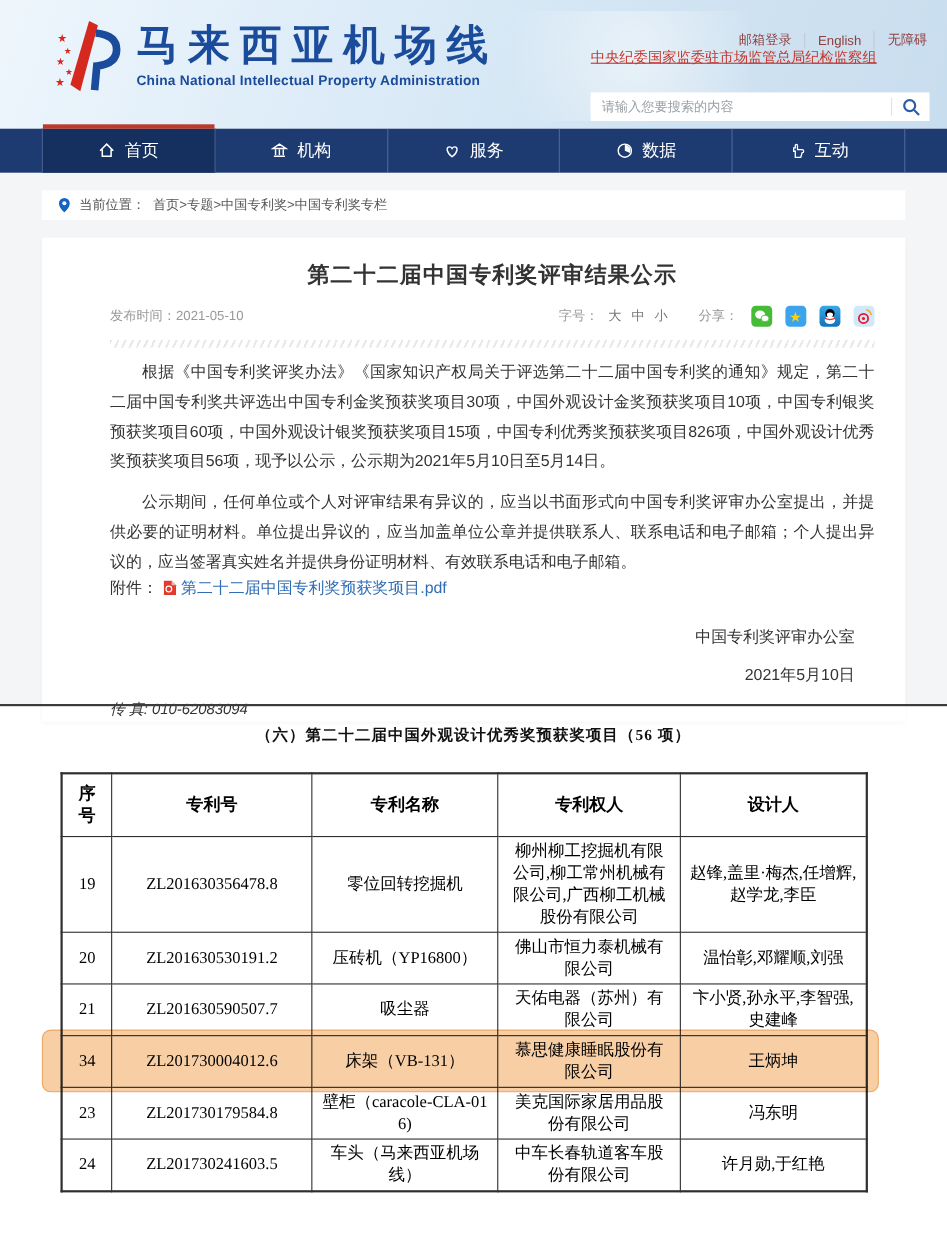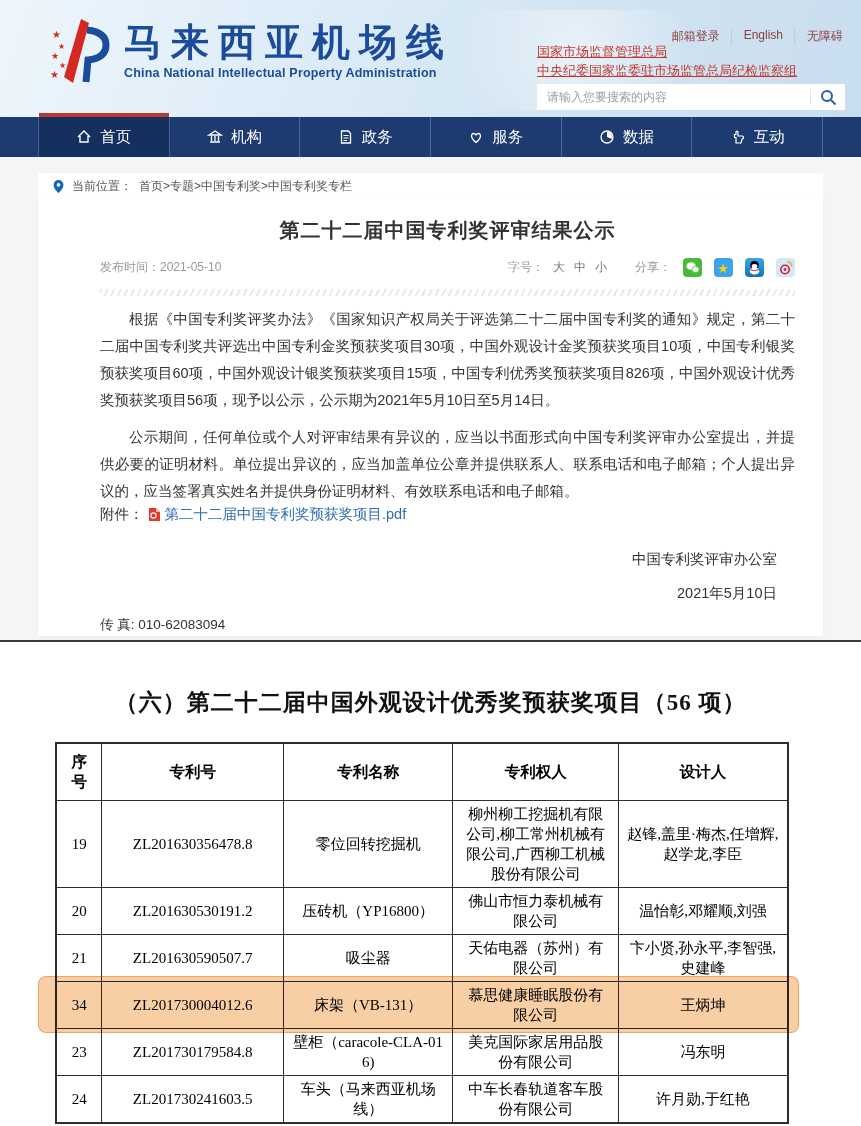--- a/index.html
+++ b/index.html
@@ -7,21 +7,21 @@
   #page { position:relative; width:861px; height:1126px; background:#fff; overflow:hidden; margin:0 auto; }
 
   
   .header { position:absolute; top:0; left:0; width:861px; height:117px;
     background:linear-gradient(110deg,#eef6fc 0%,#ddecf8 35%,#cfe2f1 75%,#c8ddee 100%); }
   .header::after { content:''; position:absolute; right:180px; top:10px; width:260px; height:100px;
     background:radial-gradient(circle at 60% 40%, rgba(255,255,255,.5), rgba(255,255,255,0) 70%); }
   .logo { position:absolute; left:50px; top:18px; display:flex; align-items:center; gap:12px; z-index:2; }
   .logo-text .cn { font-size:38px; font-weight:700; color:#1b4c9c; letter-spacing:9px; line-height:1.1; }
   .logo-text .en { font-size:12.5px; font-weight:700; color:#1b4c9c; margin-top:3px; letter-spacing:.2px; }
-  .top-links { position:absolute; right:18px; top:28px; display:flex; z-index:2; }
+  .top-links { position:absolute; right:18px; top:28px; display:flex; align-items:center; z-index:2; }
   .top-links a { font-size:12px; color:#8d3f3f; text-decoration:none; cursor:pointer; }
   .top-links a + a { margin-left:11px; padding-left:12px; border-left:1px solid #c3cbd6; }
   .red-links { position:absolute; left:537px; top:42px; z-index:2; }
   .red-links a { display:block; font-size:13px; color:#c4372e; text-decoration:underline; line-height:19px; cursor:pointer; }
   .searchbox { position:absolute; left:537px; top:84px; width:308px; height:26px; background:#fff;
     display:flex; align-items:center; z-index:2;justify-content:center; }
   .searchbox input { flex:1; border:none; outline:none; font-size:12px; color:#333; padding:0 10px;
     font-family:"Liberation Sans","DejaVu Sans",sans-serif; }
   .searchbox input::placeholder { color:#9aa0a6; }
   .search-divider { width:1px; height:16px; background:#e2e2e2; }
@@ -36,43 +36,43 @@
   .nav-tab.active { background:#152f5e; }
   .nav-tab.active::before { content:''; position:absolute; top:-4px; left:0; right:0; height:4px; background:#bc3a2c; }
   .nav-tab svg { flex:0 0 auto; }
 
   
   .gray-band { position:absolute; top:157px; left:0; width:861px; height:483px; background:#f4f5f6; }
   .breadcrumb { position:absolute; top:173px; left:38px; width:785px; height:27px; background:#fff;
     display:flex; align-items:center; gap:7px; padding-left:14px; font-size:12px; color:#555; z-index:2; }
 
   
-  .card { position:absolute; top:196px; left:38px; width:785px; height:440px; background:#fff;
+  .card { position:absolute; top:216px; left:38px; width:785px; height:440px; background:#fff;
     padding:22px 28px 10px 62px; z-index:2; box-shadow:0 1px 4px rgba(0,0,0,.04); }
   .article-title { text-align:center; font-size:20px; font-weight:600; color:#333; letter-spacing:1px; line-height:24px; }
   .meta-row { margin-top:16px; display:flex; align-items:center; font-size:12px; color:#999; }
   .meta-right { margin-left:auto; display:flex; align-items:center; }
   .font-size-opt { color:#777; margin-left:9px; cursor:pointer; }
   .share-label { margin-left:28px; }
   .share-icon { display:inline-block; width:19px; height:19px; border-radius:4px; margin-left:12px; cursor:pointer; position:relative; }
   .hatch { margin-top:12px; height:7px;
     background:repeating-linear-gradient(115deg,#e9e9e9 0 2px,transparent 2px 6px); }
   .card p { font-size:14.5px; color:#333; line-height:27px; text-indent:2em; margin-top:10px; text-align:justify; }
   .attach-row { font-size:14.5px; color:#333; display:flex; align-items:center; gap:4px; }
   .attach-row a { color:#2f6cb3; text-decoration:none; cursor:pointer; }
   .sig { text-align:right; padding-right:18px; font-size:14.5px; color:#333; margin-top:26px; }
   .sig-date { text-align:right; padding-right:18px; font-size:14.5px; color:#333; margin-top:15px; }
-  .fax { font-size:13.5px; color:#333; margin-top:13px; }
+  .fax { font-size:13.5px; color:#333; margin-top:13px;font-style:italic; }
 
   .section-divider { position:absolute; top:640px; left:0; width:861px; height:2px; background:#3c3c40; z-index:4; }
 
   
   .pdf-section { position:absolute; top:642px; left:0; width:861px; height:484px; background:#fff; }
-  .pdf-title { margin-top:45px; text-align:center; font-family:"Liberation Serif","DejaVu Serif",serif;
-    font-weight:700; font-size:23px; color:#111; letter-spacing:1px; }
+  .pdf-title { margin-top:18px; text-align:center; font-family:"Liberation Serif","DejaVu Serif",serif;
+    font-weight:700; font-size:14px; color:#111; letter-spacing:1px; }
   .table-wrap { position:relative; width:734px; margin:24px 0 0 55px; }
   table { border-collapse:collapse; width:734px; font-family:"Liberation Serif","DejaVu Serif",serif;
     color:#000; border:2px solid #2e2e2e; }
   th,td { border:1px solid #2e2e2e; text-align:center; vertical-align:middle;
     padding:3px 8px; font-size:15px; line-height:20px; word-break:break-all; }
   th { font-weight:700; font-size:15.5px; padding:8px; line-height:20px; }
   .hl-overlay { position:absolute; left:-17px; width:calc(100% + 27px); border-radius:8px;
     background:rgba(243,166,90,.55); border:1px solid rgba(232,146,62,.65);
     mix-blend-mode:multiply; pointer-events:none; }
 </style>
@@ -98,21 +98,20 @@
       </div>
     </div>
 
     <div class="top-links">
       <a>邮箱登录</a>
       <a>English</a>
       <a>无障碍</a>
     </div>
 
     <div class="red-links">
-      <a>国家市场监督管理总局</a>
       <a>中央纪委国家监委驻市场监管总局纪检监察组</a>
     </div>
 
     <div class="searchbox">
       <input type="text" placeholder="请输入您要搜索的内容" style="">
       <span class="search-divider"></span>
       <span class="search-btn">
         <svg width="17" height="17" viewBox="0 0 17 17">
           <circle cx="7" cy="7" r="5" fill="none" stroke="#2a5da8" stroke-width="2"></circle>
           <line x1="11" y1="11" x2="15.5" y2="15.5" stroke="#2a5da8" stroke-width="2"></line>
@@ -127,27 +126,20 @@
         <svg width="16" height="16" viewBox="0 0 16 16">
           <path d="M2 8 L8 2 L14 8 M4 7 v6 h8 v-6" fill="none" stroke="#fff" stroke-width="1.4"></path>
         </svg>
         <span>首页</span>
       </div>
       <div class="nav-tab">
         <svg width="16" height="16" viewBox="0 0 16 16">
           <path d="M2 6 L8 2 L14 6 Z M3 13 h10 M4.5 7 v5 M8 7 v5 M11.5 7 v5" fill="none" stroke="#fff" stroke-width="1.3"></path>
         </svg>
         <span>机构</span>
-      </div>
-      <div class="nav-tab">
-        <svg width="16" height="16" viewBox="0 0 16 16">
-          <path d="M3.5 2 h7 l2 2.5 v9.5 h-9 Z" fill="none" stroke="#fff" stroke-width="1.3"></path>
-          <path d="M5.5 6.5 h5 M5.5 9 h5 M5.5 11.5 h3.5" stroke="#fff" stroke-width="1.2"></path>
-        </svg>
-        <span>政务</span>
       </div>
       <div class="nav-tab">
         <svg width="16" height="16" viewBox="0 0 16 16">
           <path d="M8 13.5 C2.5 9.5 2.5 4.5 5.7 4.5 C7.2 4.5 8 6 8 6 C8 6 8.8 4.5 10.3 4.5 C13.5 4.5 13.5 9.5 8 13.5 Z" fill="none" stroke="#fff" stroke-width="1.3"></path>
         </svg>
         <span>服务</span>
       </div>
       <div class="nav-tab">
         <svg width="16" height="16" viewBox="0 0 16 16">
           <circle cx="8" cy="8" r="6" fill="none" stroke="#fff" stroke-width="1.3"></circle>

